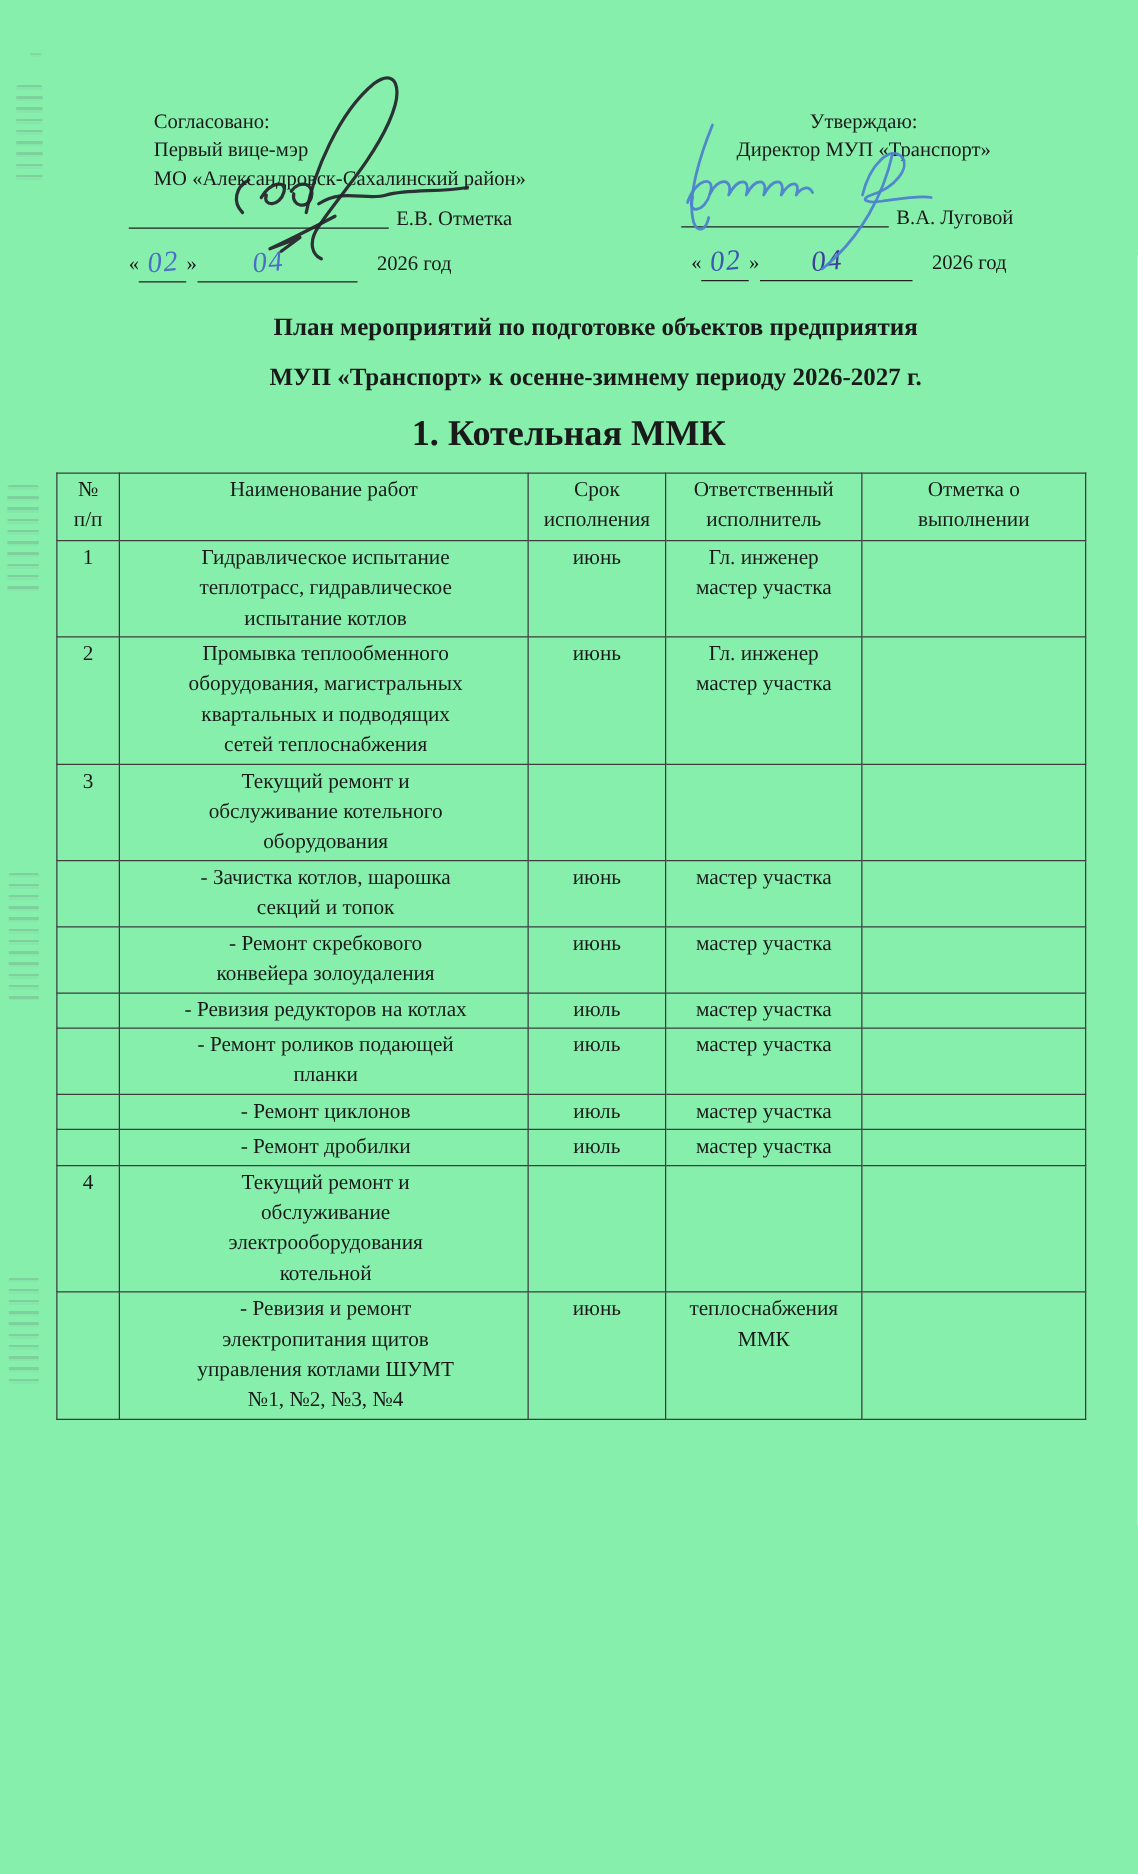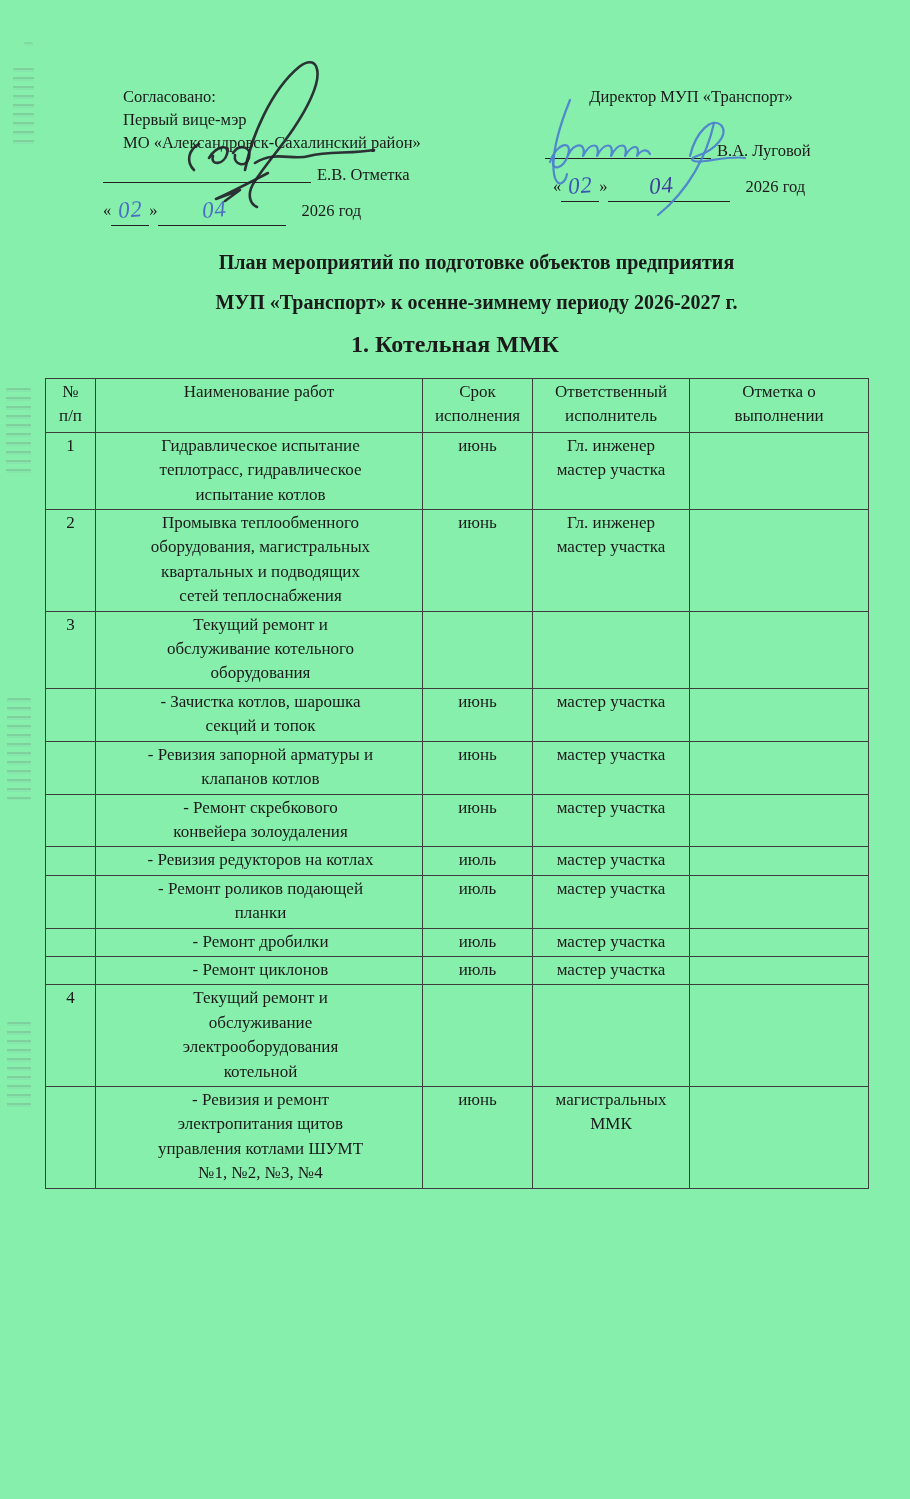--- a/index.html
+++ b/index.html
@@ -66,21 +66,21 @@
   .sig-left{left:175px;top:52px;}
   .sig-left path{stroke:var(--ink-black,#24242b);stroke-width:2.6px;opacity:.93;}
   .sig-right{left:540px;top:92px;}
   .sig-right path{stroke:var(--signature-blue,#4d82cc);stroke-width:2.2px;opacity:.95;}
 
   
   .doc-title{position:absolute;left:0;top:247px;width:910px;text-align:center;
     font-weight:bold;font-size:20px;}
   .doc-title .t-line{height:40px;line-height:30px;margin-left:43px;}
   .section-title{position:absolute;left:0;top:331px;width:910px;text-align:center;
-    font-weight:bold;font-size:24px;}
+    font-weight:bold;font-size:29px;}
 
   
   table.plan{
     position:absolute;left:45px;top:378px;
     border-collapse:collapse;
     table-layout:fixed;
     width:823px;
     font-size:17px;line-height:24.4px;
   }
   table.plan,table.plan th,table.plan td{border:1.6px solid var(--line-gray,#3d3d3d);}
@@ -111,20 +111,21 @@
     <div>МО «Александровск-Сахалинский район»</div>
     <div class="sig-row">
       <span class="sig-line"></span><span class="sig-name">Е.В. Отметка</span>
     </div>
     <div class="date-row">
       <span>«</span><span class="u day"><span class="hand l">02</span></span><span>»</span><span class="u month"><span class="hand l">04</span></span><span class="year">2026 год</span>
     </div>
   </section>
 
   <section class="approve approve-right">
+    <div>Утверждаю:</div>
     <div>Директор МУП «Транспорт»</div>
     <div class="sig-row">
       <span class="sig-line"></span><span class="sig-name">В.А. Луговой</span>
     </div>
     <div class="date-row">
       <span>«</span><span class="u day"><span class="hand rd">02</span></span><span>»</span><span class="u month"><span class="hand rm">04</span></span><span class="year">2026 год</span>
     </div>
   </section>
 
   <svg class="sig-svg sig-left" width="220" height="165" viewBox="0 0 220 165">
@@ -205,28 +206,20 @@
         <tr>
           <td class="c0"></td>
           <td class="c1">- Зачистка котлов, шарошка
 секций и топок</td>
           <td class="c2">июнь</td>
           <td class="c3">мастер участка</td>
           <td class="c4"></td>
         </tr>
         <tr>
           <td class="c0"></td>
-          <td class="c1">- Ревизия запорной арматуры и
-клапанов котлов</td>
-          <td class="c2">июнь</td>
-          <td class="c3">мастер участка</td>
-          <td class="c4"></td>
-        </tr>
-        <tr>
-          <td class="c0"></td>
           <td class="c1">- Ремонт скребкового
 конвейера золоудаления</td>
           <td class="c2">июнь</td>
           <td class="c3">мастер участка</td>
           <td class="c4"></td>
         </tr>
         <tr>
           <td class="c0"></td>
           <td class="c1">- Ревизия редукторов на котлах</td>
           <td class="c2">июль</td>
@@ -236,28 +229,28 @@
         <tr>
           <td class="c0"></td>
           <td class="c1">- Ремонт роликов подающей
 планки</td>
           <td class="c2">июль</td>
           <td class="c3">мастер участка</td>
           <td class="c4"></td>
         </tr>
         <tr>
           <td class="c0"></td>
+          <td class="c1">- Ремонт циклонов</td>
+          <td class="c2">июль</td>
+          <td class="c3">мастер участка</td>
+          <td class="c4"></td>
+        </tr>
+        <tr>
+          <td class="c0"></td>
           <td class="c1">- Ремонт дробилки</td>
-          <td class="c2">июль</td>
-          <td class="c3">мастер участка</td>
-          <td class="c4"></td>
-        </tr>
-        <tr>
-          <td class="c0"></td>
-          <td class="c1">- Ремонт циклонов</td>
           <td class="c2">июль</td>
           <td class="c3">мастер участка</td>
           <td class="c4"></td>
         </tr>
         <tr>
           <td class="c0">4</td>
           <td class="c1">Текущий ремонт и
 обслуживание
 электрооборудования
 котельной</td>
@@ -265,20 +258,20 @@
           <td class="c3"></td>
           <td class="c4"></td>
         </tr>
         <tr>
           <td class="c0"></td>
           <td class="c1">- Ревизия и ремонт
 электропитания щитов
 управления котлами ШУМТ
 №1, №2, №3, №4</td>
           <td class="c2">июнь</td>
-          <td class="c3">магистральных
+          <td class="c3">теплоснабжения
 ММК</td>
           <td class="c4"></td>
         </tr>
       </tbody>
   </table>
 
 </div>
 
 </body></html>

